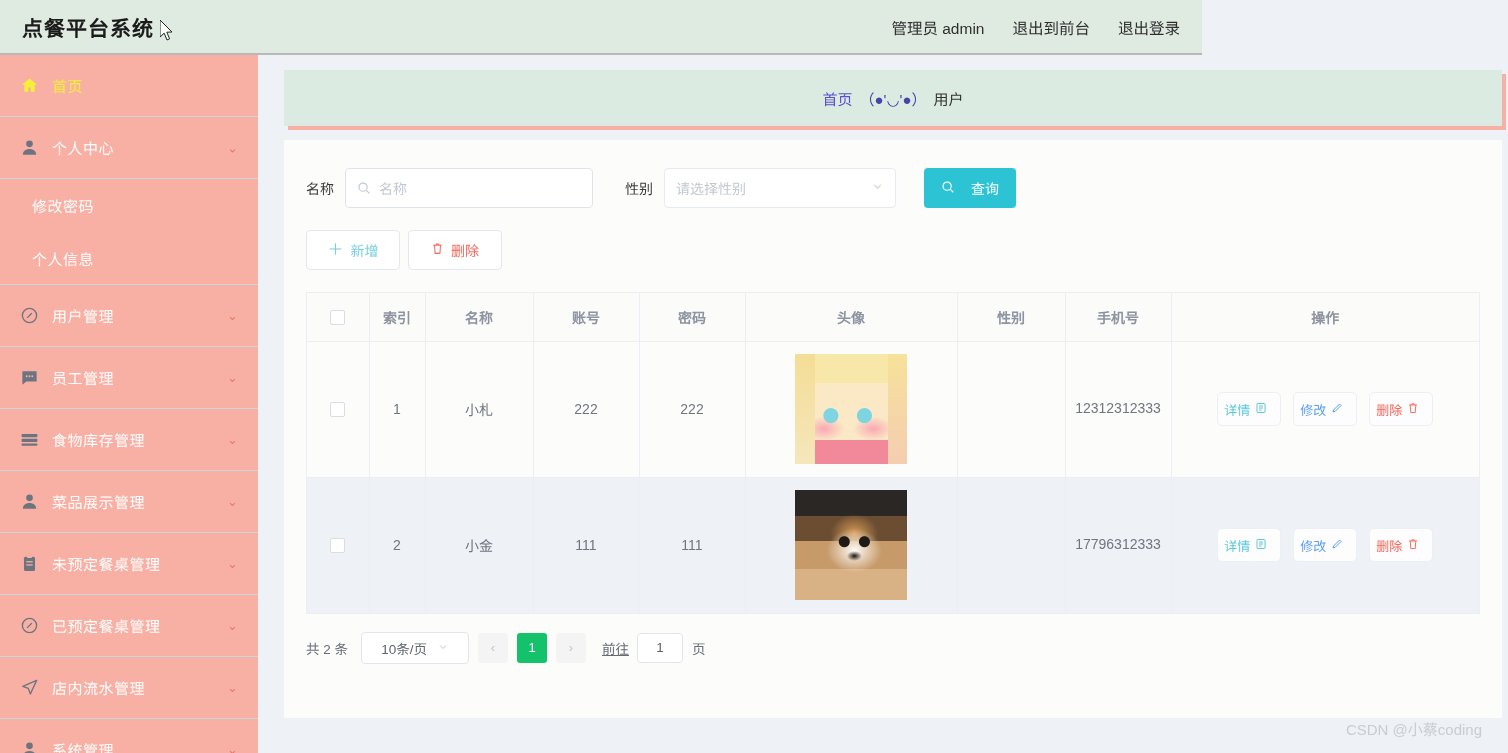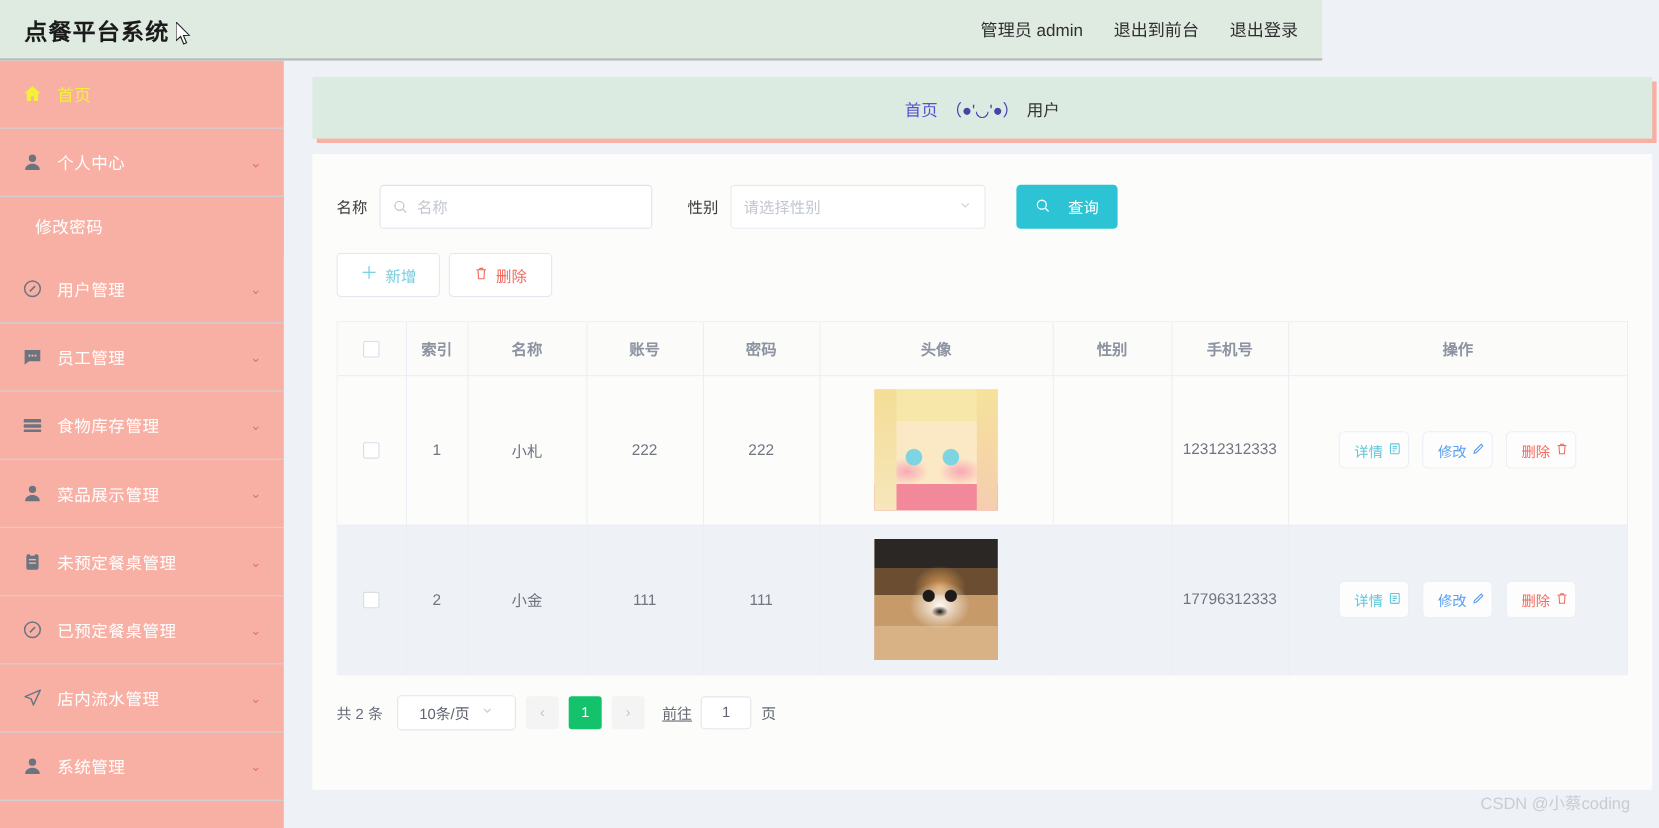--- a/index.html
+++ b/index.html
@@ -337,21 +337,21 @@
   }
   .pg-jump-unit { margin-left: 9px; }
 
   
   .op-wrap { display: inline-flex; gap: 12px; align-items: center; justify-content: center; }
   .op-btn {
     height: 34px; min-width: 64px;
     border: 1px solid #eceff4;
     border-radius: 5px;
     background: #fdfdfd;
-    display: inline-flex; align-items: center; justify-content: flex-end;
+    display: inline-flex; align-items: center; justify-content: flex-start;
     gap: 5px;
     font-size: 13px;
     cursor: pointer;
     padding: 0 6px;
     font-family: inherit;
   }
   .op-detail { color: #5ec8dd; }
   .op-edit { color: #5a9ff0; }
   .op-del { color: #f5685c; }
   .op-ic { font-size: 12px; line-height: 1; }
@@ -400,20 +400,23 @@
         <svg width="19" height="19" viewBox="0 0 24 24" fill="currentColor">
             <circle cx="12" cy="7.4" r="4.2"></circle>
             <path d="M3.6 21c0-4.6 3.8-7.2 8.4-7.2s8.4 2.6 8.4 7.2z"></path>
           </svg>
       </span>
       <span class="menu-label">个人中心</span>
       <span class="chev up">⌃</span>
     </div>
     <div class="submenu-item">
       <span class="menu-label">修改密码</span>
+    </div>
+    <div class="submenu-item group-sep">
+      <span class="menu-label">个人信息</span>
     </div>
 
     <div class="menu-item">
       <span class="menu-icon">
         <svg width="19" height="19" viewBox="0 0 24 24" fill="none" stroke="currentColor" stroke-width="1.7">
             <circle cx="12" cy="12" r="9"></circle>
             <path d="M15 9 9 15M12 12l3-3"></path>
           </svg>
       </span>
       <span class="menu-label">用户管理</span>

